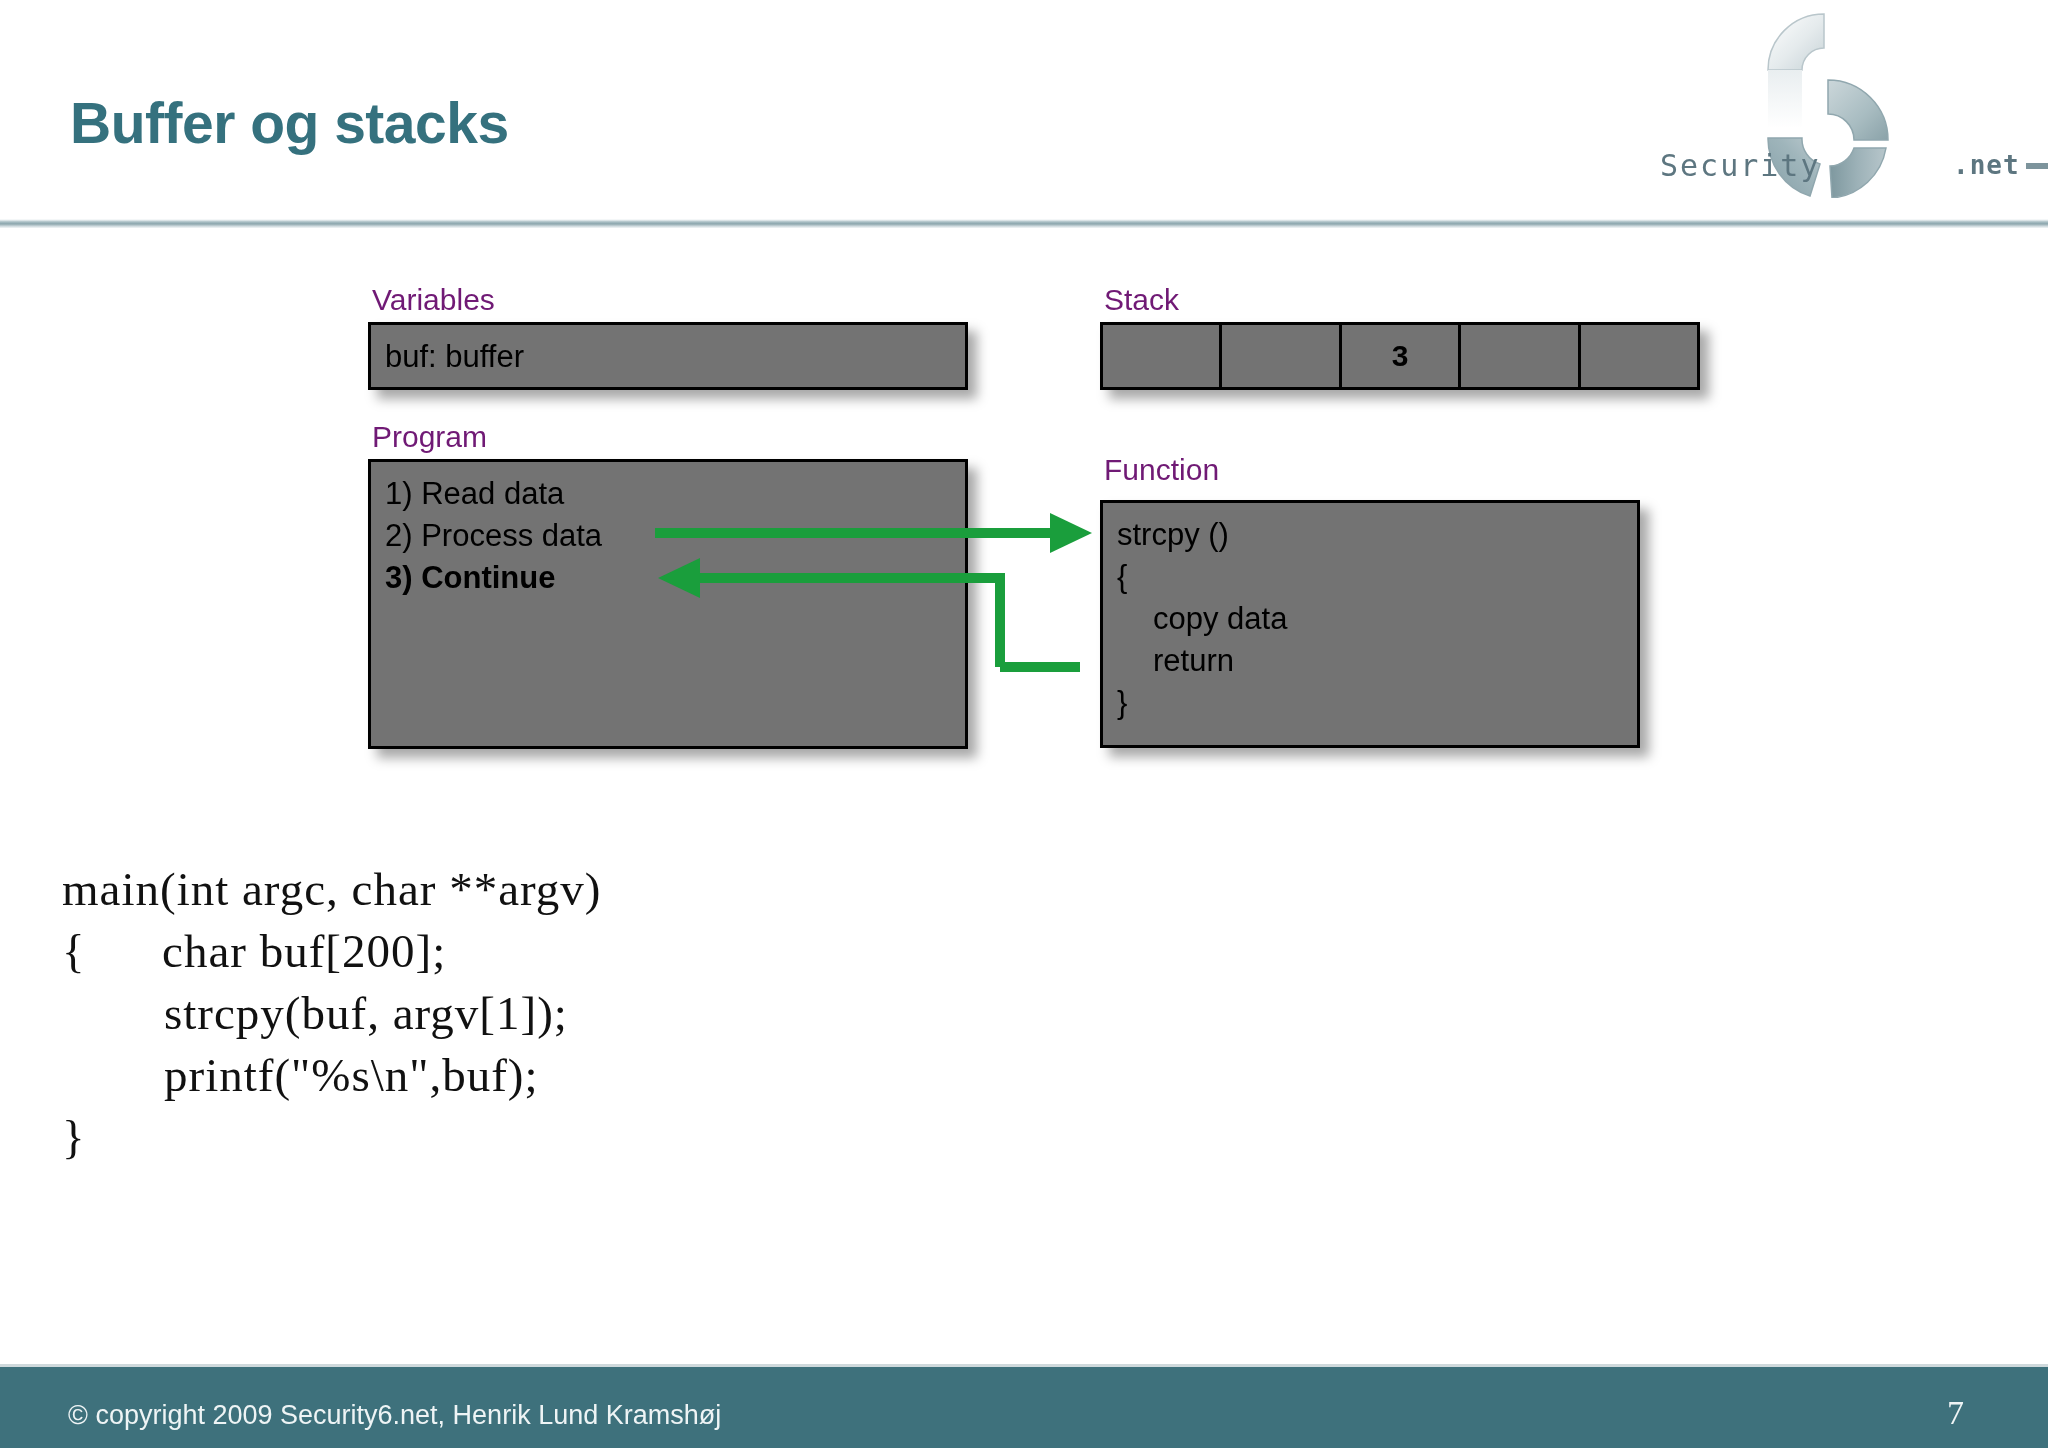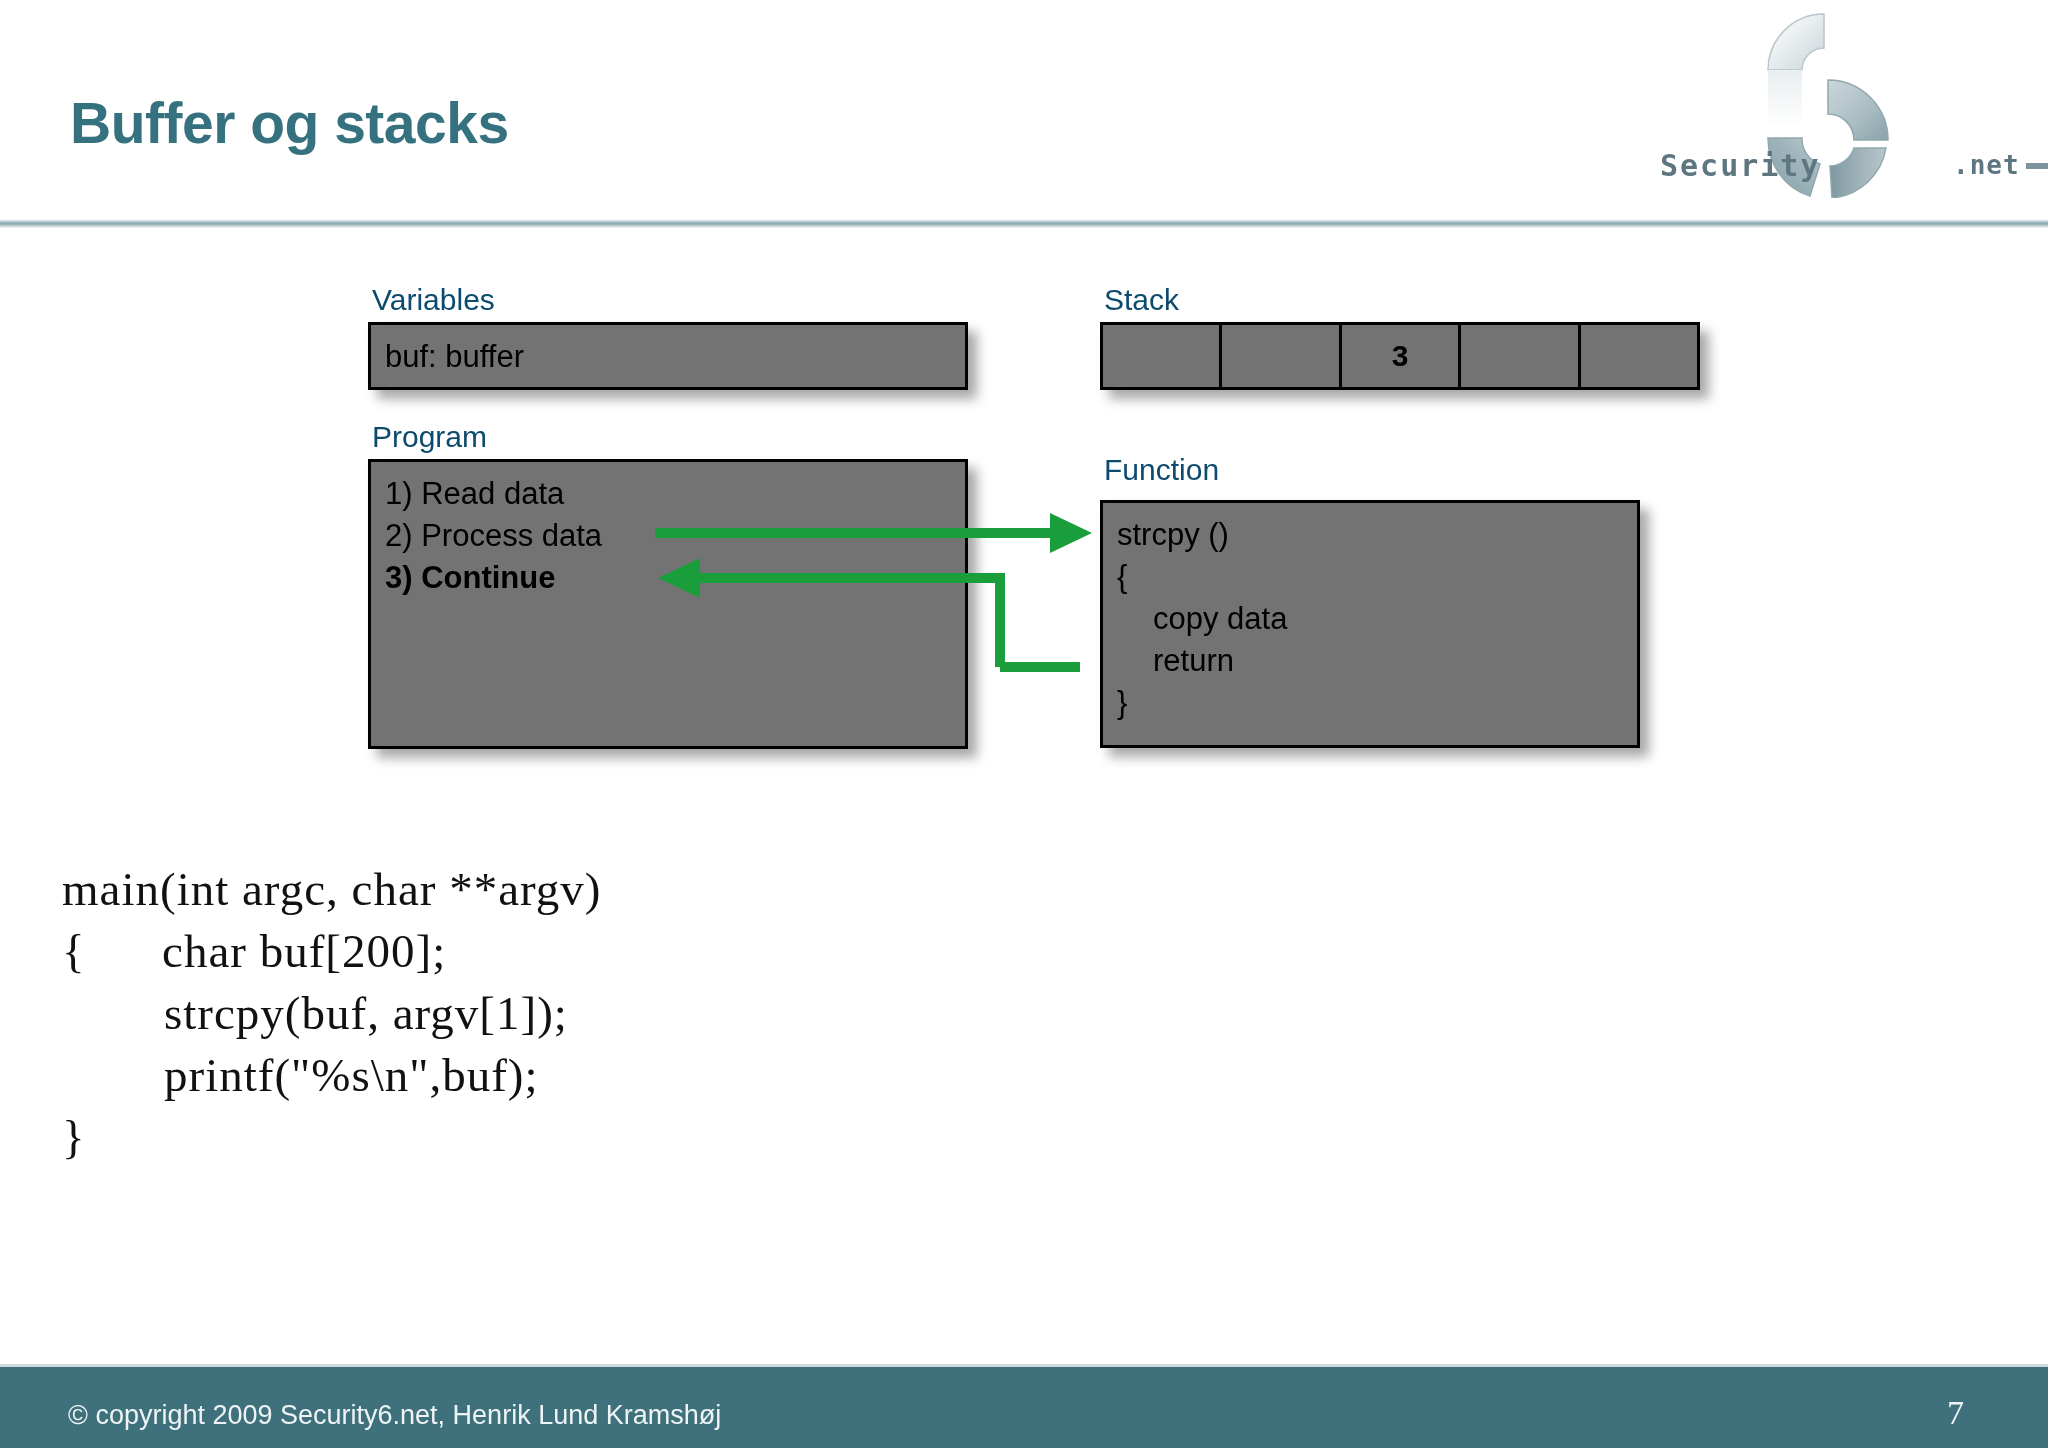--- a/index.html
+++ b/index.html
@@ -56,21 +56,21 @@
     height: 190px;
   }
   #logo-wordmark {
     position: absolute;
     left: 1660px;
     top: 148px;
     font-family: "DejaVu Sans Mono", monospace;
     font-size: 30px;
     letter-spacing: 2px;
     color: #5d7680;
-    font-weight: bold;
+    font-weight: normal;
   }
   #logo-net {
     position: absolute;
     left: 1953px;
     top: 150px;
     font-family: "DejaVu Sans Mono", monospace;
     font-size: 26px;
     letter-spacing: 1px;
     color: #5d7680;
     font-weight: bold;
@@ -81,21 +81,21 @@
     top: 163px;
     width: 44px;
     height: 6px;
     background: #7d949c;
   }
 
   
   .dg-label {
     position: absolute;
     font-size: 30px;
-    color: #0c4a6e;
+    color: #701a75;
     white-space: nowrap;
   }
   .dg-box {
     position: absolute;
     background: #737373;
     border: 3px solid #000000;
     box-shadow: 9px 9px 11px rgba(0,0,0,0.34);
     box-sizing: border-box;
   }
   .dg-text {

